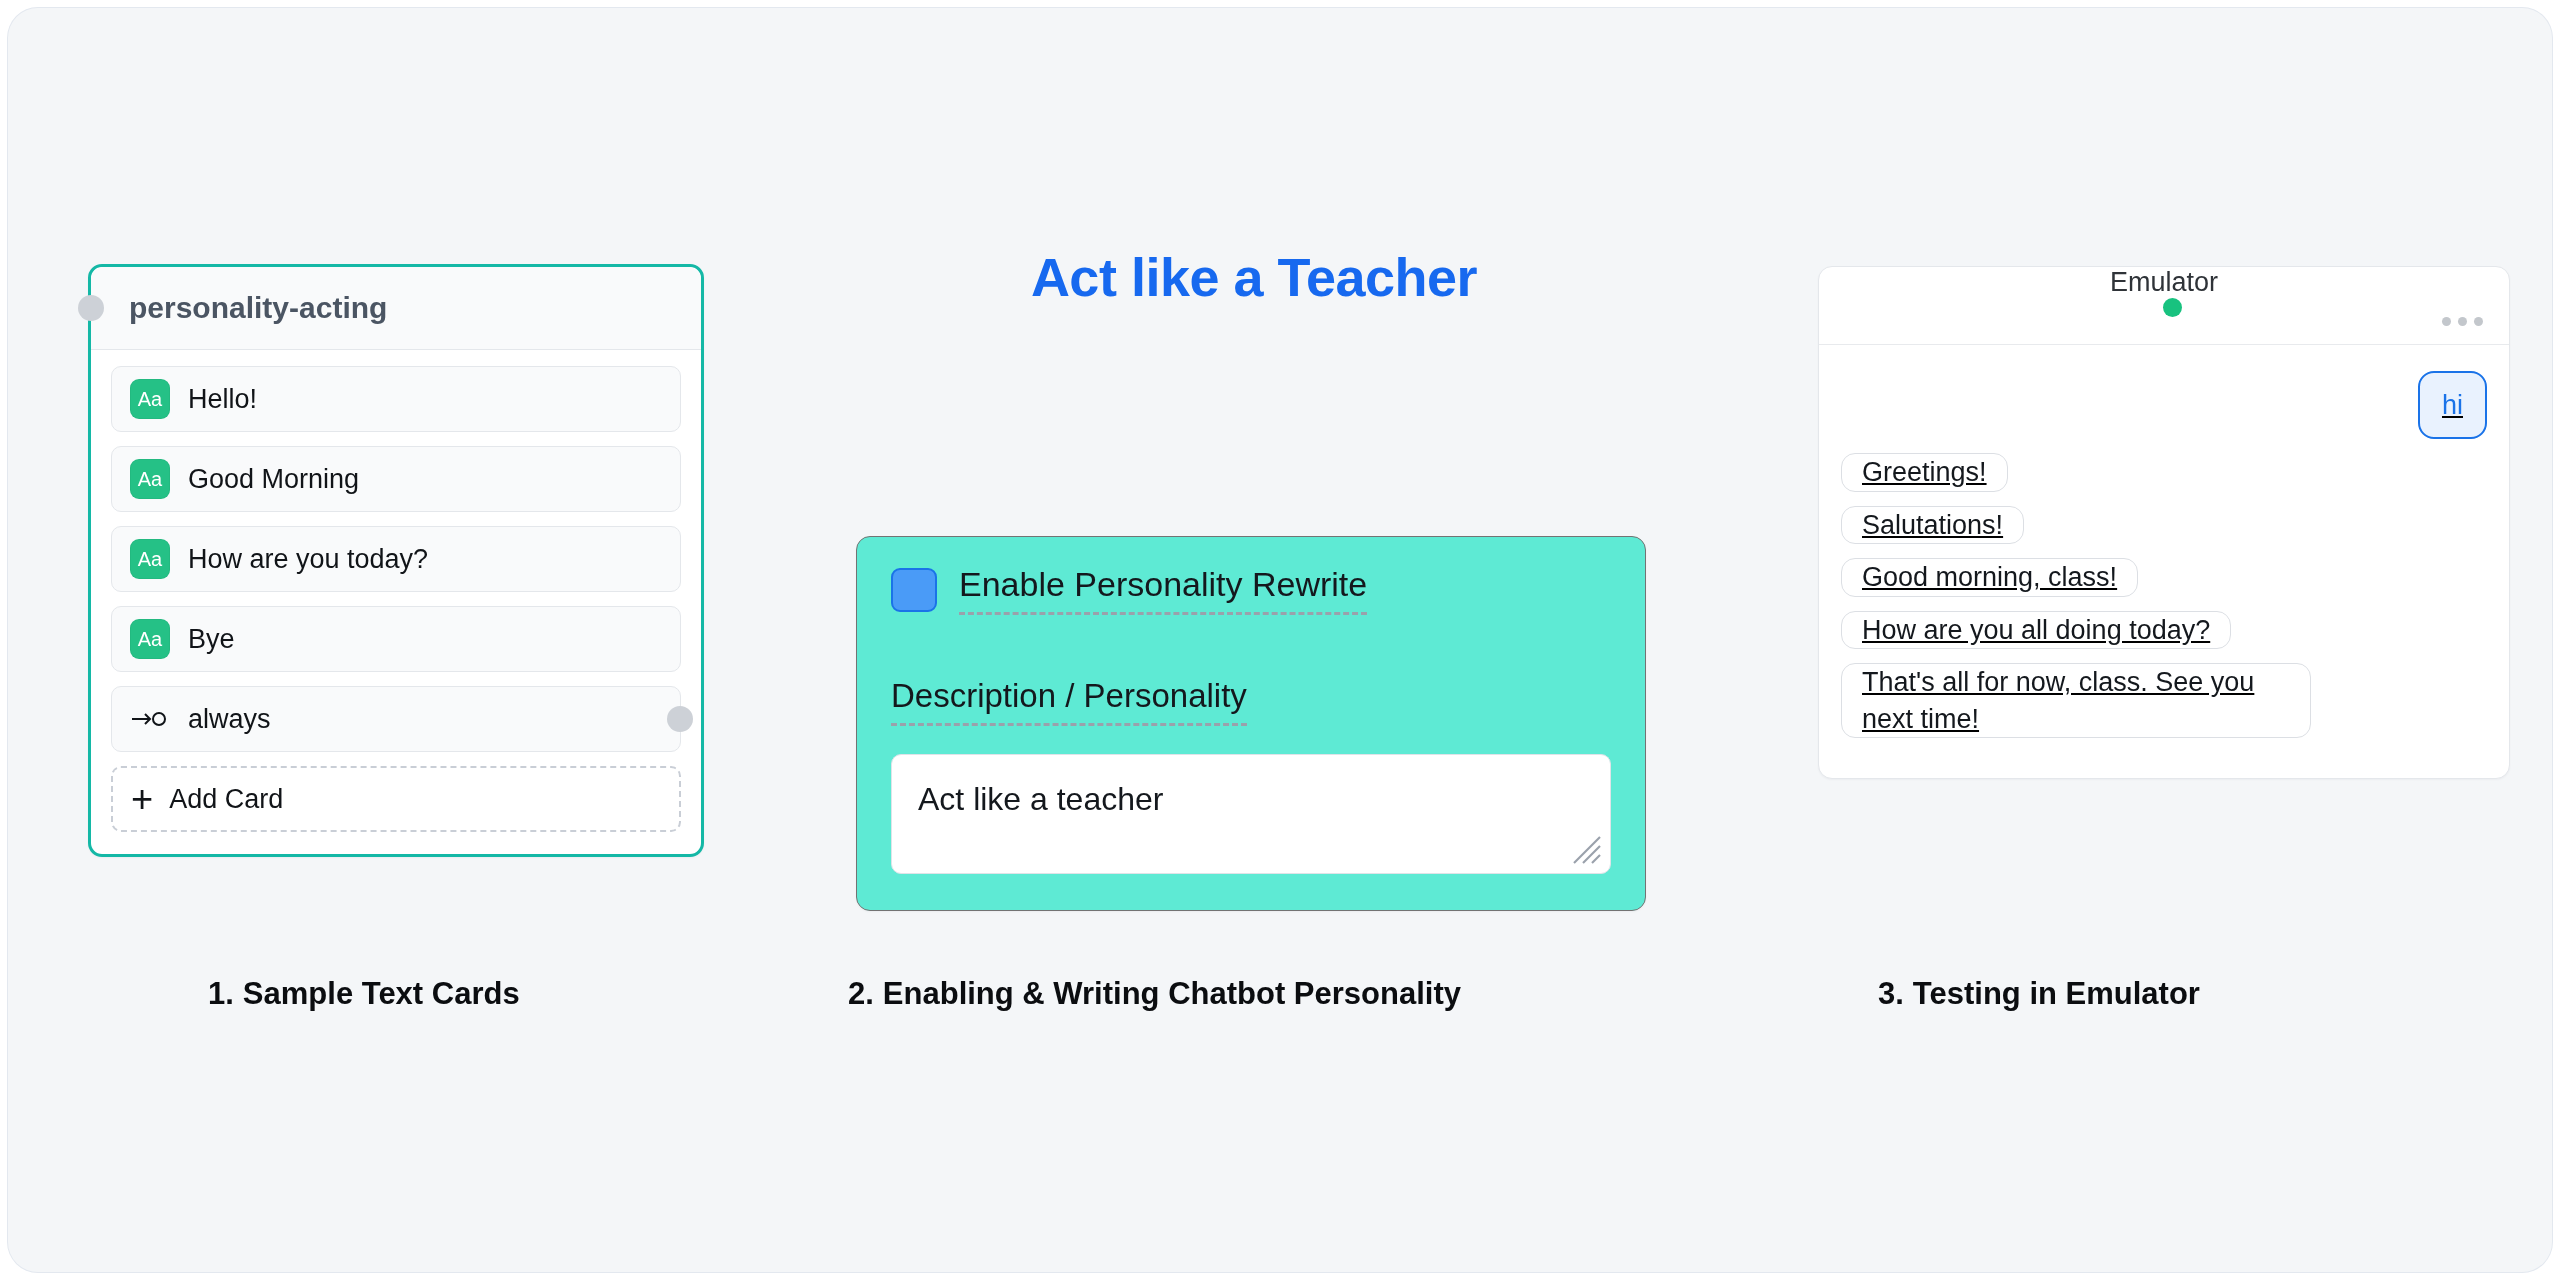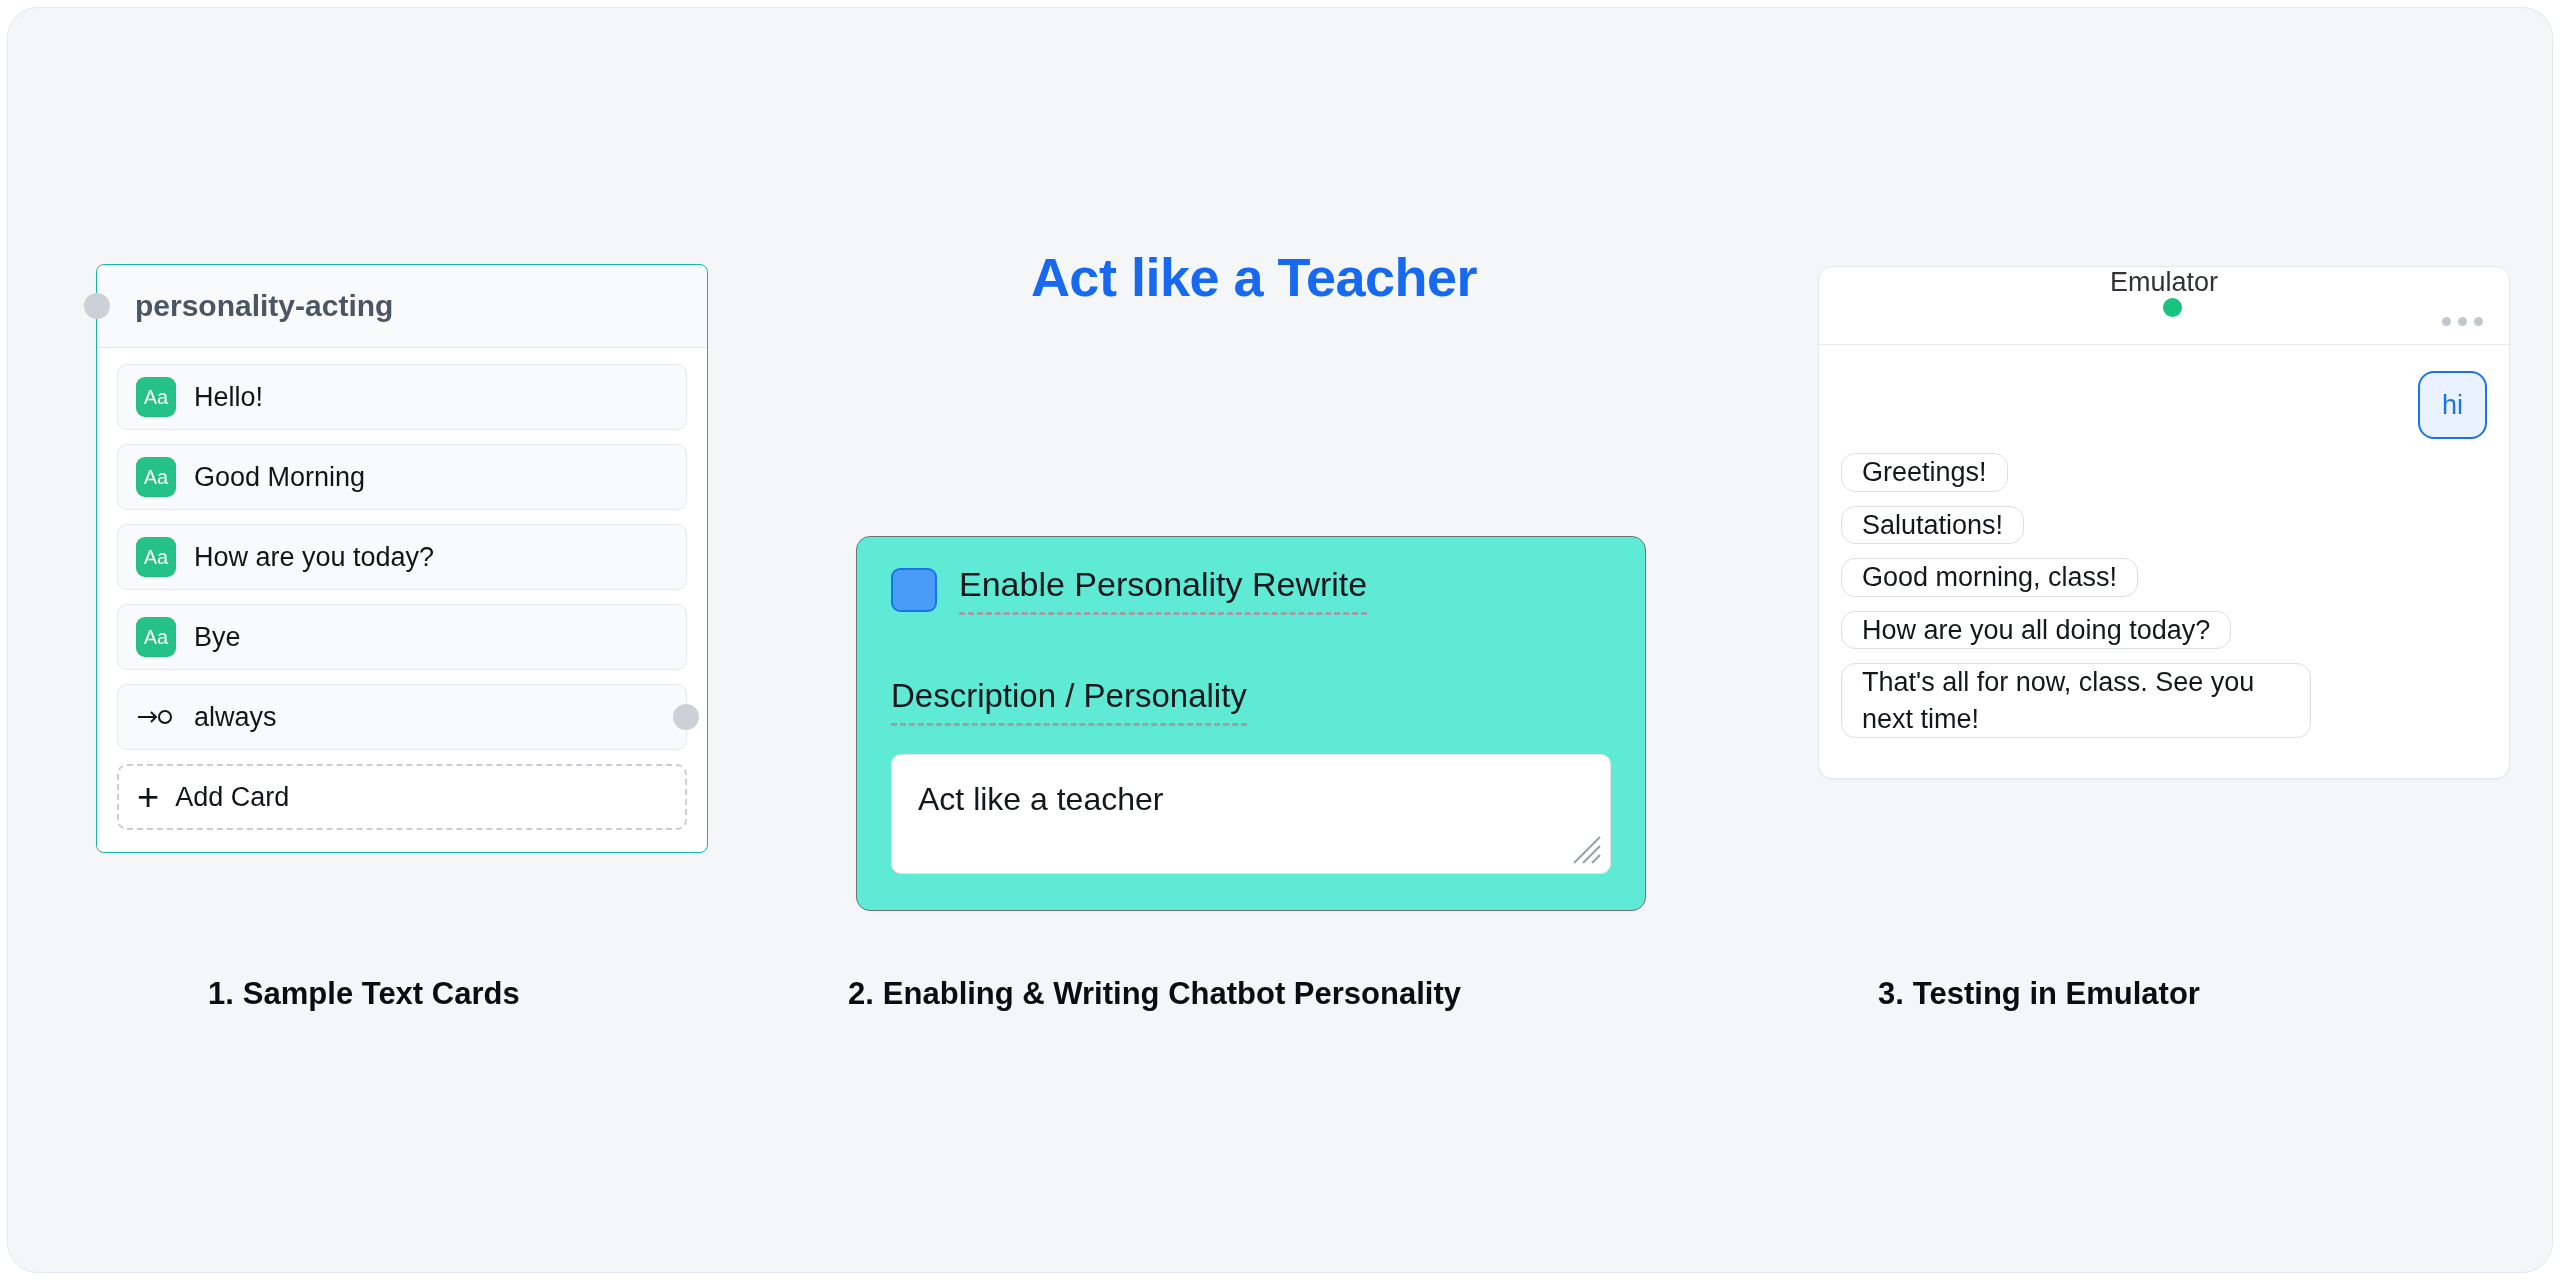--- a/index.html
+++ b/index.html
@@ -38,26 +38,26 @@
     font-size: 54px;
     font-weight: bold;
     letter-spacing: -0.5px;
     line-height: 1.1;
   }
   .title-inner { display: inline-block; transform: translateX(-26px); }
 
   
   .flow-card {
     position: absolute;
-    left: 88px;
+    left: 80px;
     top: 256px;
     width: 610px;
     background: #ffffff;
-    border: 1px solid #14b8a6;
-    border-radius: 8px;
+    border: 3px solid #14b8a6;
+    border-radius: 14px;
     box-shadow: 0 1px 2px rgba(16,24,40,0.04);
   }
   .flow-card-header {
     background: #f9fafb;
     border-bottom: 1px solid #e4e7eb;
     border-radius: 13px 13px 0 0;
     padding: 24px 0 24px 38px;
     font-size: 30px;
     font-weight: bold;
     color: #4b5563;
@@ -209,21 +209,21 @@
     flex-direction: column;
   }
   .emu-title { font-size: 27px; color: #2f3338; }
   .status-dot {
     width: 19px; height: 19px; border-radius: 50%;
     background: #18c27f; margin-left: 16px;
   }
   .emu-menu { margin-left: auto; display: flex; gap: 7px; }
   .emu-menu i { width: 9px; height: 9px; border-radius: 50%; background: #c3c7cc; display: block; }
 
-  .emu-body { padding: 26px 22px 26px 22px; min-height: 380px; }
+  .emu-body { padding: 26px 22px 26px 22px; min-height: 380px; text-decoration: underline; }
   .bubble-row { display: flex; margin-bottom: 14px; }
   .bubble-row.user { justify-content: flex-end; }
   .bubble {
     max-width: 470px;
     border-radius: 14px;
     padding: 0 20px;
     font-size: 27px;
     line-height: 1.35;
     box-sizing: border-box;
   }

